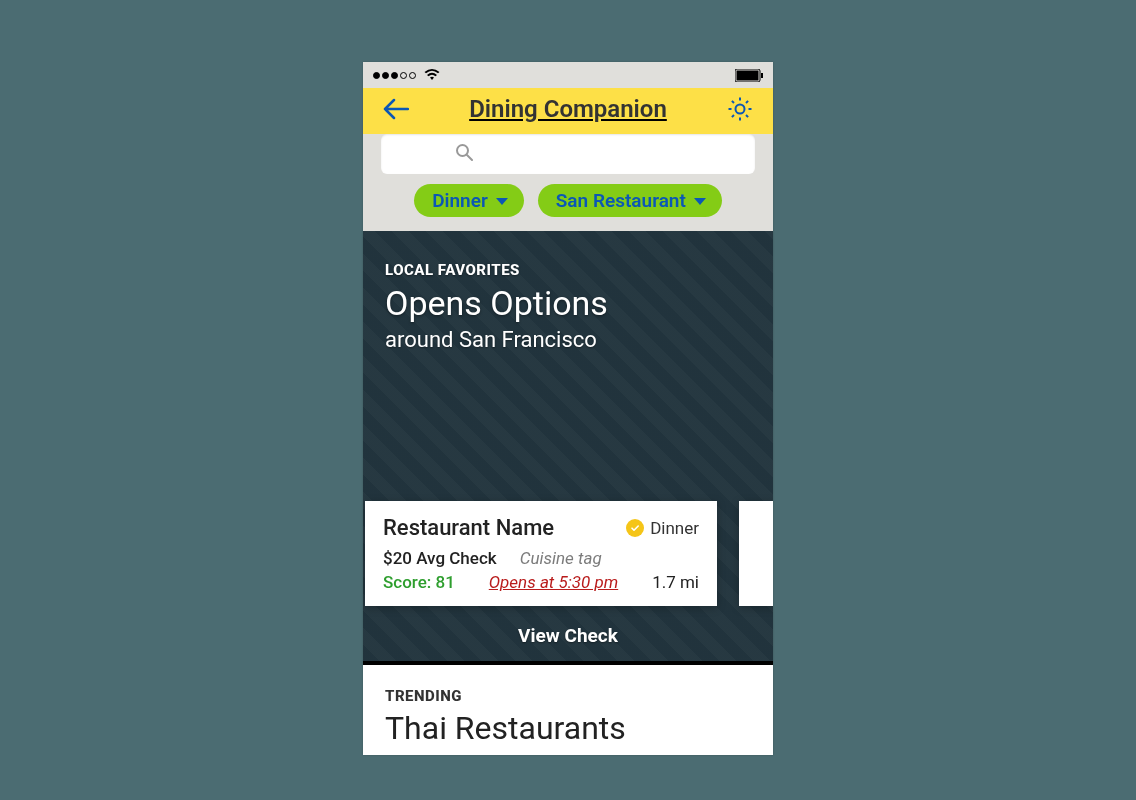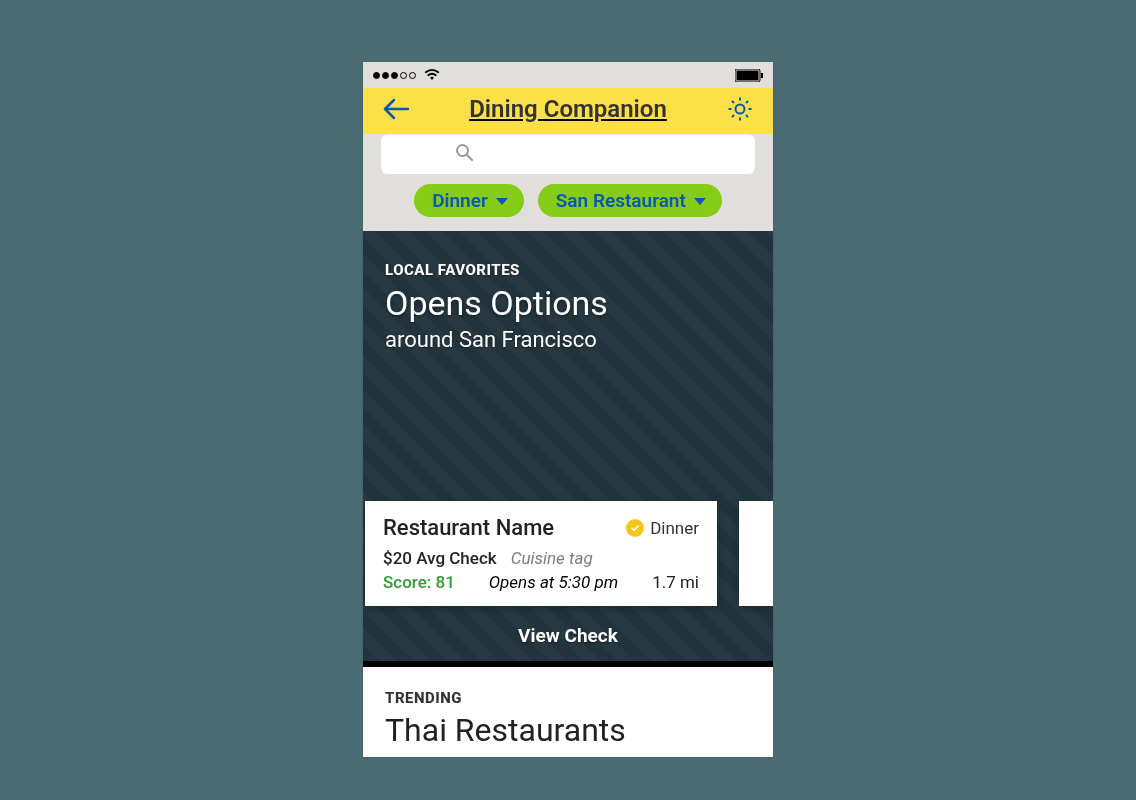--- a/index.html
+++ b/index.html
@@ -160,42 +160,42 @@
   }
   .card-top { display: flex; justify-content: space-between; align-items: center; }
   .card-name { font-size: 22px; font-weight: 500; }
   .visited { display: flex; align-items: center; gap: 6px; font-size: 17px; color: #333; }
   .visited-badge {
     width: 18px; height: 18px; border-radius: 50%;
     background: #f5c518;
     display: flex; align-items: center; justify-content: center;
     color: #fff; font-size: 11px;
   }
-  .card-line2 { display: flex; gap: 14px; align-items:baseline; margin-top: 8px; font-size: 17px; }
+  .card-line2 { display: flex; gap: 23px; align-items:baseline; margin-top: 8px; font-size: 17px; }
   .avg-check { color: #222; font-weight: 500; }
   .cuisine-tag { color: #7c7c7c; font-style: italic; }
   .card-line3 { display: flex; justify-content: space-between; align-items:baseline; margin-top: 4px; font-size: 17px; }
   .score { color: #2e9e2e; font-weight: 500; }
-  .opens { color: #000000; font-style: italic; }
+  .opens { color: #b91c1c; font-style: italic; text-decoration: underline; }
   .distance { color: #222; }
 
   .view-more {
     text-align: center;
     font-size: 19px;
     font-weight: 700;
     margin-top: 18px;
     cursor: pointer;
     text-shadow: 0 1px 2px rgba(0,0,0,0.4);
   }
 
   
   .trending {
     background: #fff;
     padding: 22px 22px 8px 22px;
-    border-top: 6px solid #000000;
+    border-top: 4px solid #000000;
   }
   .trending-eyebrow {
     font-size: 15px;
     font-weight: 800;
     letter-spacing: 0.5px;
     text-transform: uppercase;
     color: #333;
   }
   .trending-title {
     font-size: 32px;

